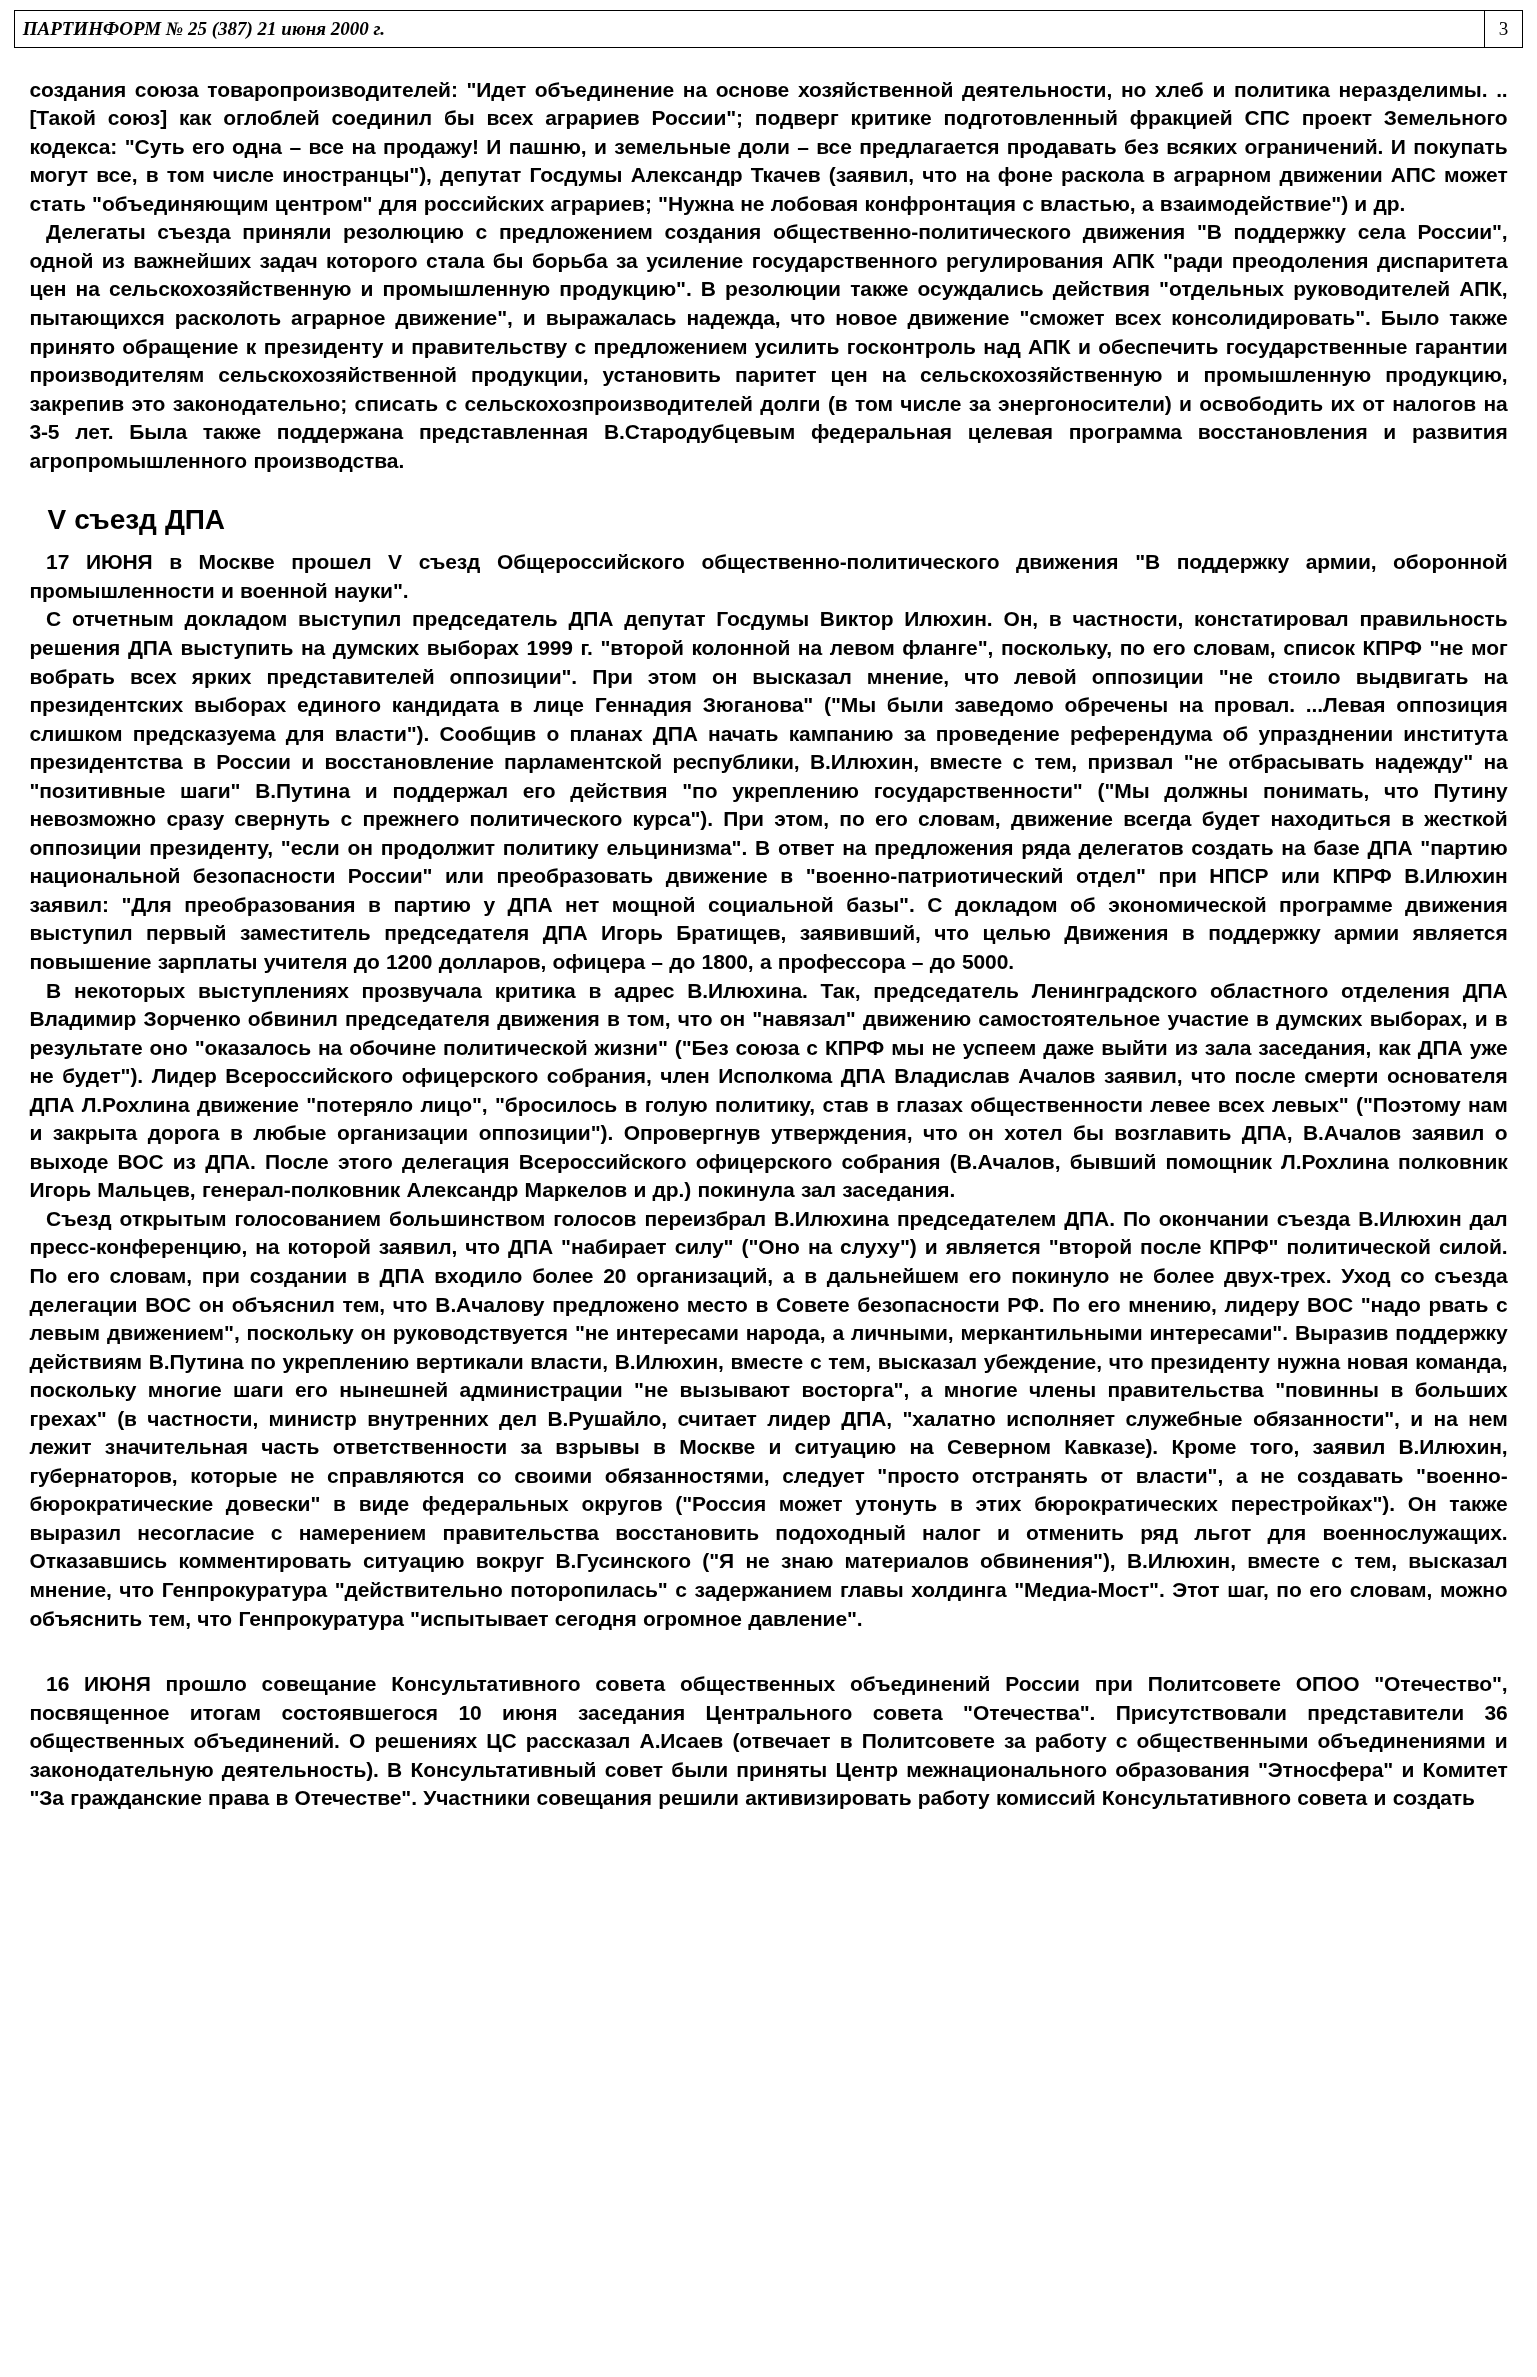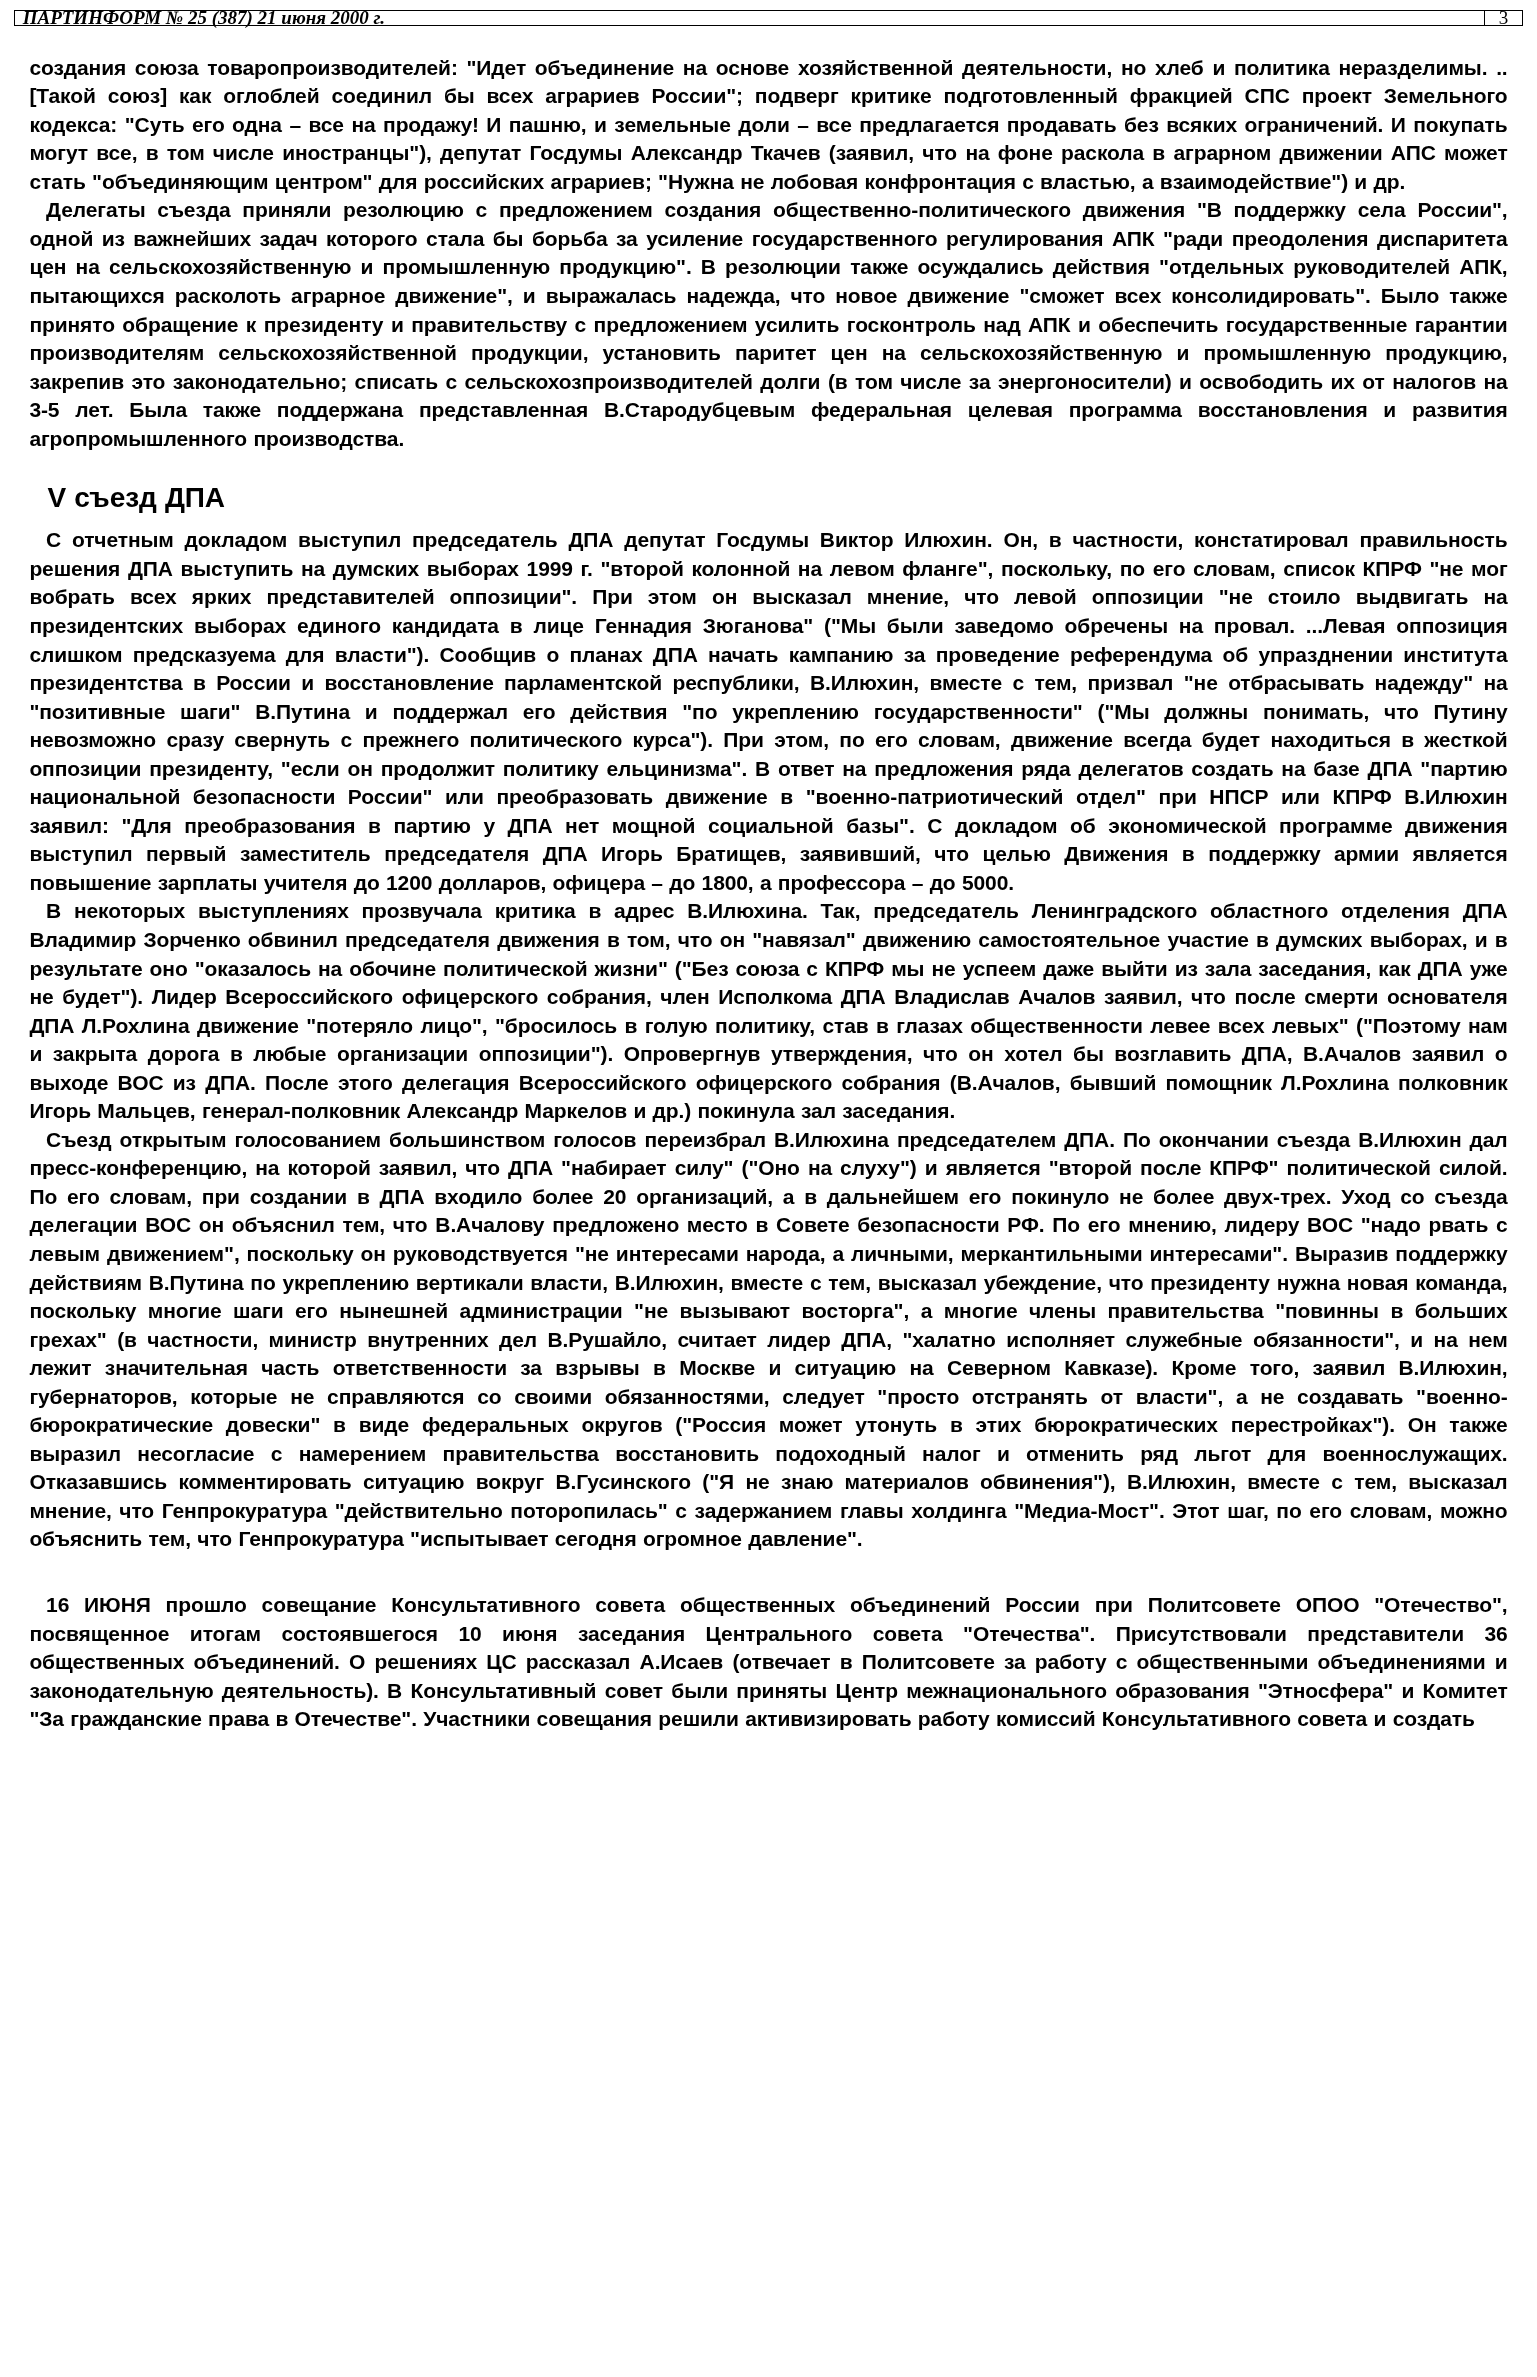--- a/index.html
+++ b/index.html
@@ -9,21 +9,21 @@
     min-height: 2377px;
     background: #ffffff;
     color: #000000;
     font-family: "Liberation Sans", sans-serif;
     padding: 10.2px 14px 38px 14px;
   }
   .header-box {
     display: flex;
     align-items: stretch;
     border: 1.9px solid #000000;
-    height: 16px;
+    height: 38px;
   }
   .header-title-cell {
     flex: 1;
     display: flex;
     align-items: center;
     padding-left: 7.7px;
     border-right: 1.9px solid #000000;
   }
   .header-title {
     font-family: "Liberation Serif", serif;
@@ -75,20 +75,21 @@
       <span class="header-page">3</span>
     </div>
   </div>
 
   <div class="content">
     <p class="para no-indent">создания союза товаропроизводителей: "Идет объединение на основе хозяйственной деятельности, но хлеб и политика неразделимы. ..[Такой союз] как оглоблей соединил бы всех аграриев России"; подверг критике подготовленный фракцией СПС проект Земельного кодекса: "Суть его одна – все на продажу! И пашню, и земельные доли – все предлагается продавать без всяких ограничений. И покупать могут все, в том числе иностранцы"), депутат Госдумы Александр Ткачев (заявил, что на фоне раскола в аграрном движении АПС может стать "объединяющим центром" для российских аграриев; "Нужна не лобовая конфронтация с властью, а взаимодействие") и др.</p>
     <p class="para">Делегаты съезда приняли резолюцию с предложением создания общественно-политического движения "В поддержку села России", одной из важнейших задач которого стала бы борьба за усиление государственного регулирования АПК "ради преодоления диспаритета цен на сельскохозяйственную и промышленную продукцию". В резолюции также осуждались действия "отдельных руководителей АПК, пытающихся расколоть аграрное движение", и выражалась надежда, что новое движение "сможет всех консолидировать". Было также принято обращение к президенту и правительству с предложением усилить госконтроль над АПК и обеспечить государственные гарантии производителям сельскохозяйственной продукции, установить паритет цен на сельскохозяйственную и промышленную продукцию, закрепив это законодательно; списать с сельскохозпроизводителей долги (в том числе за энергоносители) и освободить их от налогов на 3-5 лет. Была также поддержана представленная В.Стародубцевым федеральная целевая программа восстановления и развития агропромышленного производства.</p>
 
     <h2 class="section-heading">V съезд ДПА</h2>
 
+    <p class="para">17 ИЮНЯ в Москве прошел V съезд Общероссийского общественно-политического движения "В поддержку армии, оборонной промышленности и военной науки".</p>
     <p class="para">С отчетным докладом выступил председатель ДПА депутат Госдумы Виктор Илюхин. Он, в частности, констатировал правильность решения ДПА выступить на думских выборах 1999 г. "второй колонной на левом фланге", поскольку, по его словам, список КПРФ "не мог вобрать всех ярких представителей оппозиции". При этом он высказал мнение, что левой оппозиции "не стоило выдвигать на президентских выборах единого кандидата в лице Геннадия Зюганова" ("Мы были заведомо обречены на провал. ...Левая оппозиция слишком предсказуема для власти"). Сообщив о планах ДПА начать кампанию за проведение референдума об упразднении института президентства в России и восстановление парламентской республики, В.Илюхин, вместе с тем, призвал "не отбрасывать надежду" на "позитивные шаги" В.Путина и поддержал его действия "по укреплению государственности" ("Мы должны понимать, что Путину невозможно сразу свернуть с прежнего политического курса"). При этом, по его словам, движение всегда будет находиться в жесткой оппозиции президенту, "если он продолжит политику ельцинизма". В ответ на предложения ряда делегатов создать на базе ДПА "партию национальной безопасности России" или преобразовать движение в "военно-патриотический отдел" при НПСР или КПРФ В.Илюхин заявил: "Для преобразования в партию у ДПА нет мощной социальной базы". С докладом об экономической программе движения выступил первый заместитель председателя ДПА Игорь Братищев, заявивший, что целью Движения в поддержку армии является повышение зарплаты учителя до 1200 долларов, офицера – до 1800, а профессора – до 5000.</p>
     <p class="para">В некоторых выступлениях прозвучала критика в адрес В.Илюхина. Так, председатель Ленинградского областного отделения ДПА Владимир Зорченко обвинил председателя движения в том, что он "навязал" движению самостоятельное участие в думских выборах, и в результате оно "оказалось на обочине политической жизни" ("Без союза с КПРФ мы не успеем даже выйти из зала заседания, как ДПА уже не будет"). Лидер Всероссийского офицерского собрания, член Исполкома ДПА Владислав Ачалов заявил, что после смерти основателя ДПА Л.Рохлина движение "потеряло лицо", "бросилось в голую политику, став в глазах общественности левее всех левых" ("Поэтому нам и закрыта дорога в любые организации оппозиции"). Опровергнув утверждения, что он хотел бы возглавить ДПА, В.Ачалов заявил о выходе ВОС из ДПА. После этого делегация Всероссийского офицерского собрания (В.Ачалов, бывший помощник Л.Рохлина полковник Игорь Мальцев, генерал-полковник Александр Маркелов и др.) покинула зал заседания.</p>
     <p class="para">Съезд открытым голосованием большинством голосов переизбрал В.Илюхина председателем ДПА. По окончании съезда В.Илюхин дал пресс-конференцию, на которой заявил, что ДПА "набирает силу" ("Оно на слуху") и является "второй после КПРФ" политической силой. По его словам, при создании в ДПА входило более 20 организаций, а в дальнейшем его покинуло не более двух-трех. Уход со съезда делегации ВОС он объяснил тем, что В.Ачалову предложено место в Совете безопасности РФ. По его мнению, лидеру ВОС "надо рвать с левым движением", поскольку он руководствуется "не интересами народа, а личными, меркантильными интересами". Выразив поддержку действиям В.Путина по укреплению вертикали власти, В.Илюхин, вместе с тем, высказал убеждение, что президенту нужна новая команда, поскольку многие шаги его нынешней администрации "не вызывают восторга", а многие члены правительства "повинны в больших грехах" (в частности, министр внутренних дел В.Рушайло, считает лидер ДПА, "халатно исполняет служебные обязанности", и на нем лежит значительная часть ответственности за взрывы в Москве и ситуацию на Северном Кавказе). Кроме того, заявил В.Илюхин, губернаторов, которые не справляются со своими обязанностями, следует "просто отстранять от власти", а не создавать "военно-бюрократические довески" в виде федеральных округов ("Россия может утонуть в этих бюрократических перестройках"). Он также выразил несогласие с намерением правительства восстановить подоходный налог и отменить ряд льгот для военнослужащих. Отказавшись комментировать ситуацию вокруг В.Гусинского ("Я не знаю материалов обвинения"), В.Илюхин, вместе с тем, высказал мнение, что Генпрокуратура "действительно поторопилась" с задержанием главы холдинга "Медиа-Мост". Этот шаг, по его словам, можно объяснить тем, что Генпрокуратура "испытывает сегодня огромное давление".</p>
     <p class="para section-break">16 ИЮНЯ прошло совещание Консультативного совета общественных объединений России при Политсовете ОПОО "Отечество", посвященное итогам состоявшегося 10 июня заседания Центрального совета "Отечества". Присутствовали представители 36 общественных объединений. О решениях ЦС рассказал А.Исаев (отвечает в Политсовете за работу с общественными объединениями и законодательную деятельность). В Консультативный совет были приняты Центр межнационального образования "Этносфера" и Комитет "За гражданские права в Отечестве". Участники совещания решили активизировать работу комиссий Консультативного совета и создать</p>
   </div>
 
 </div>
 
 
 </body></html>

